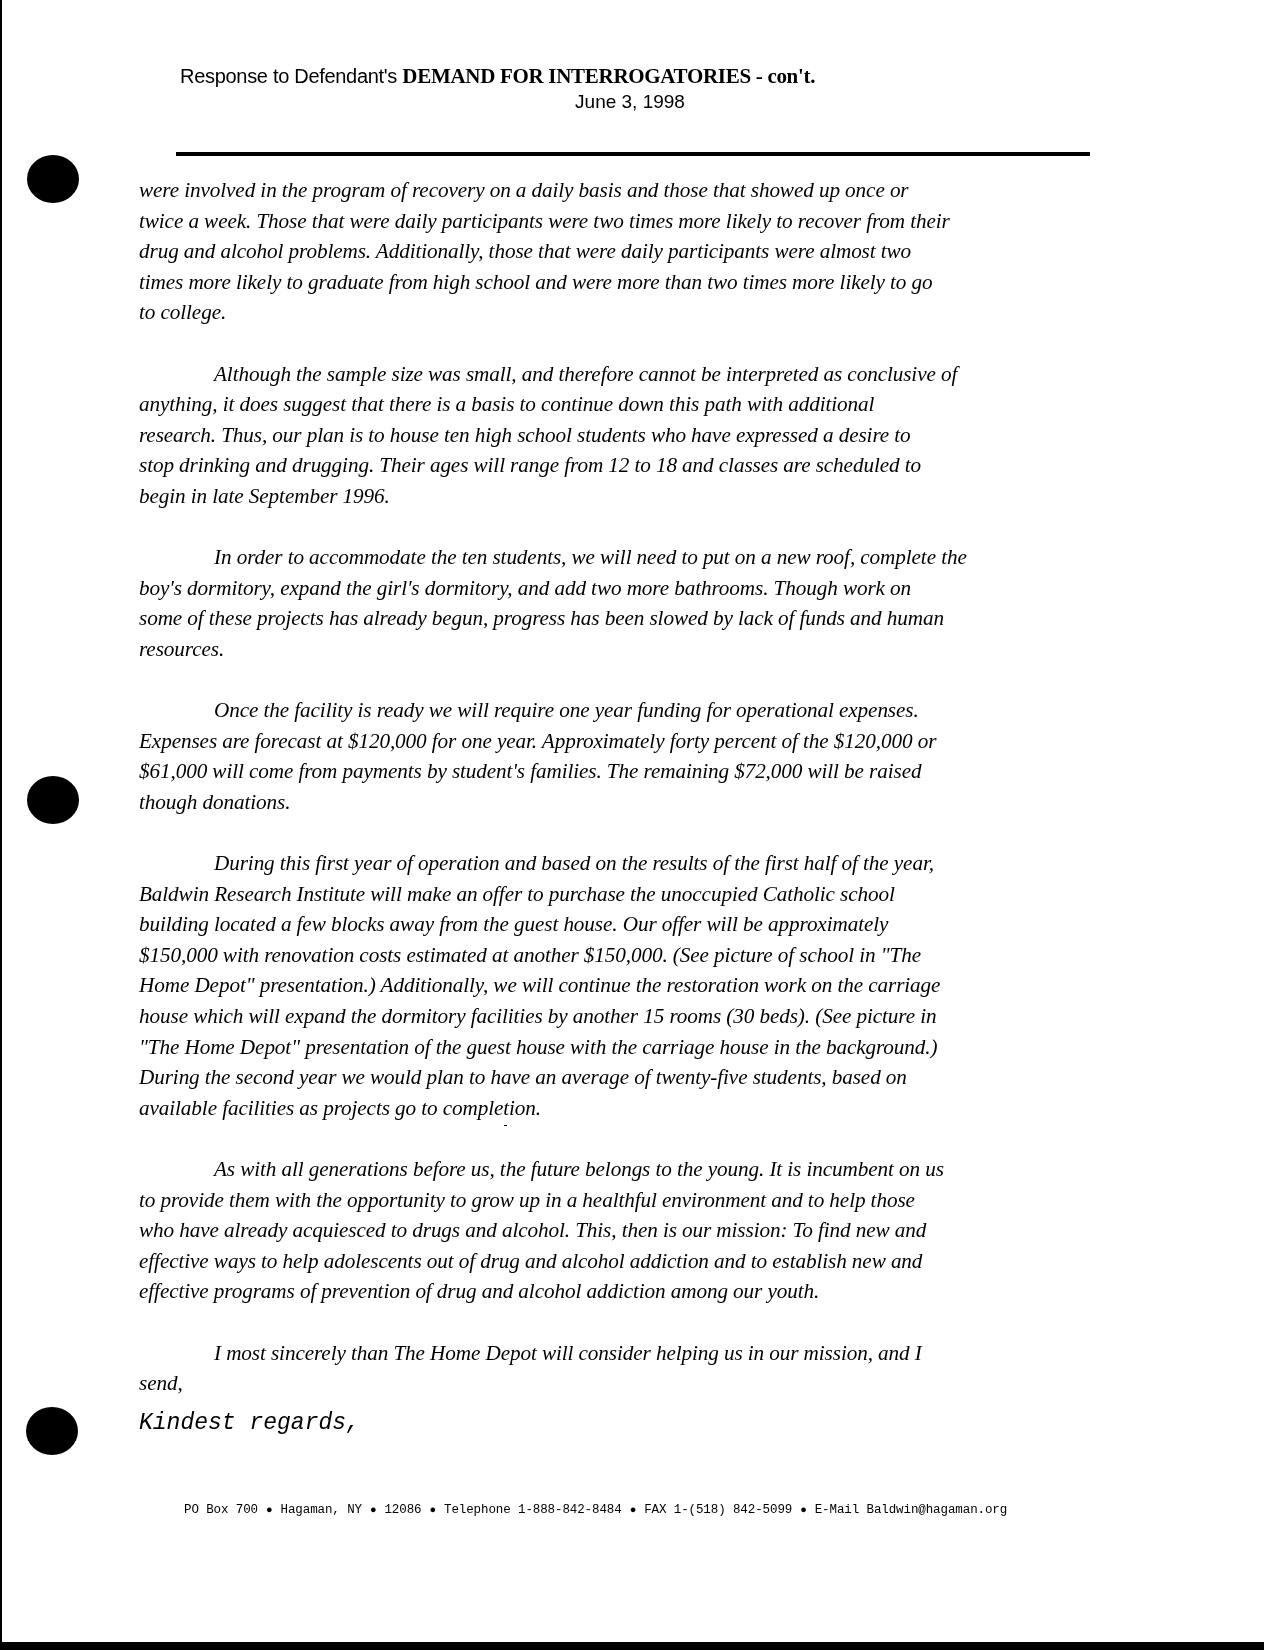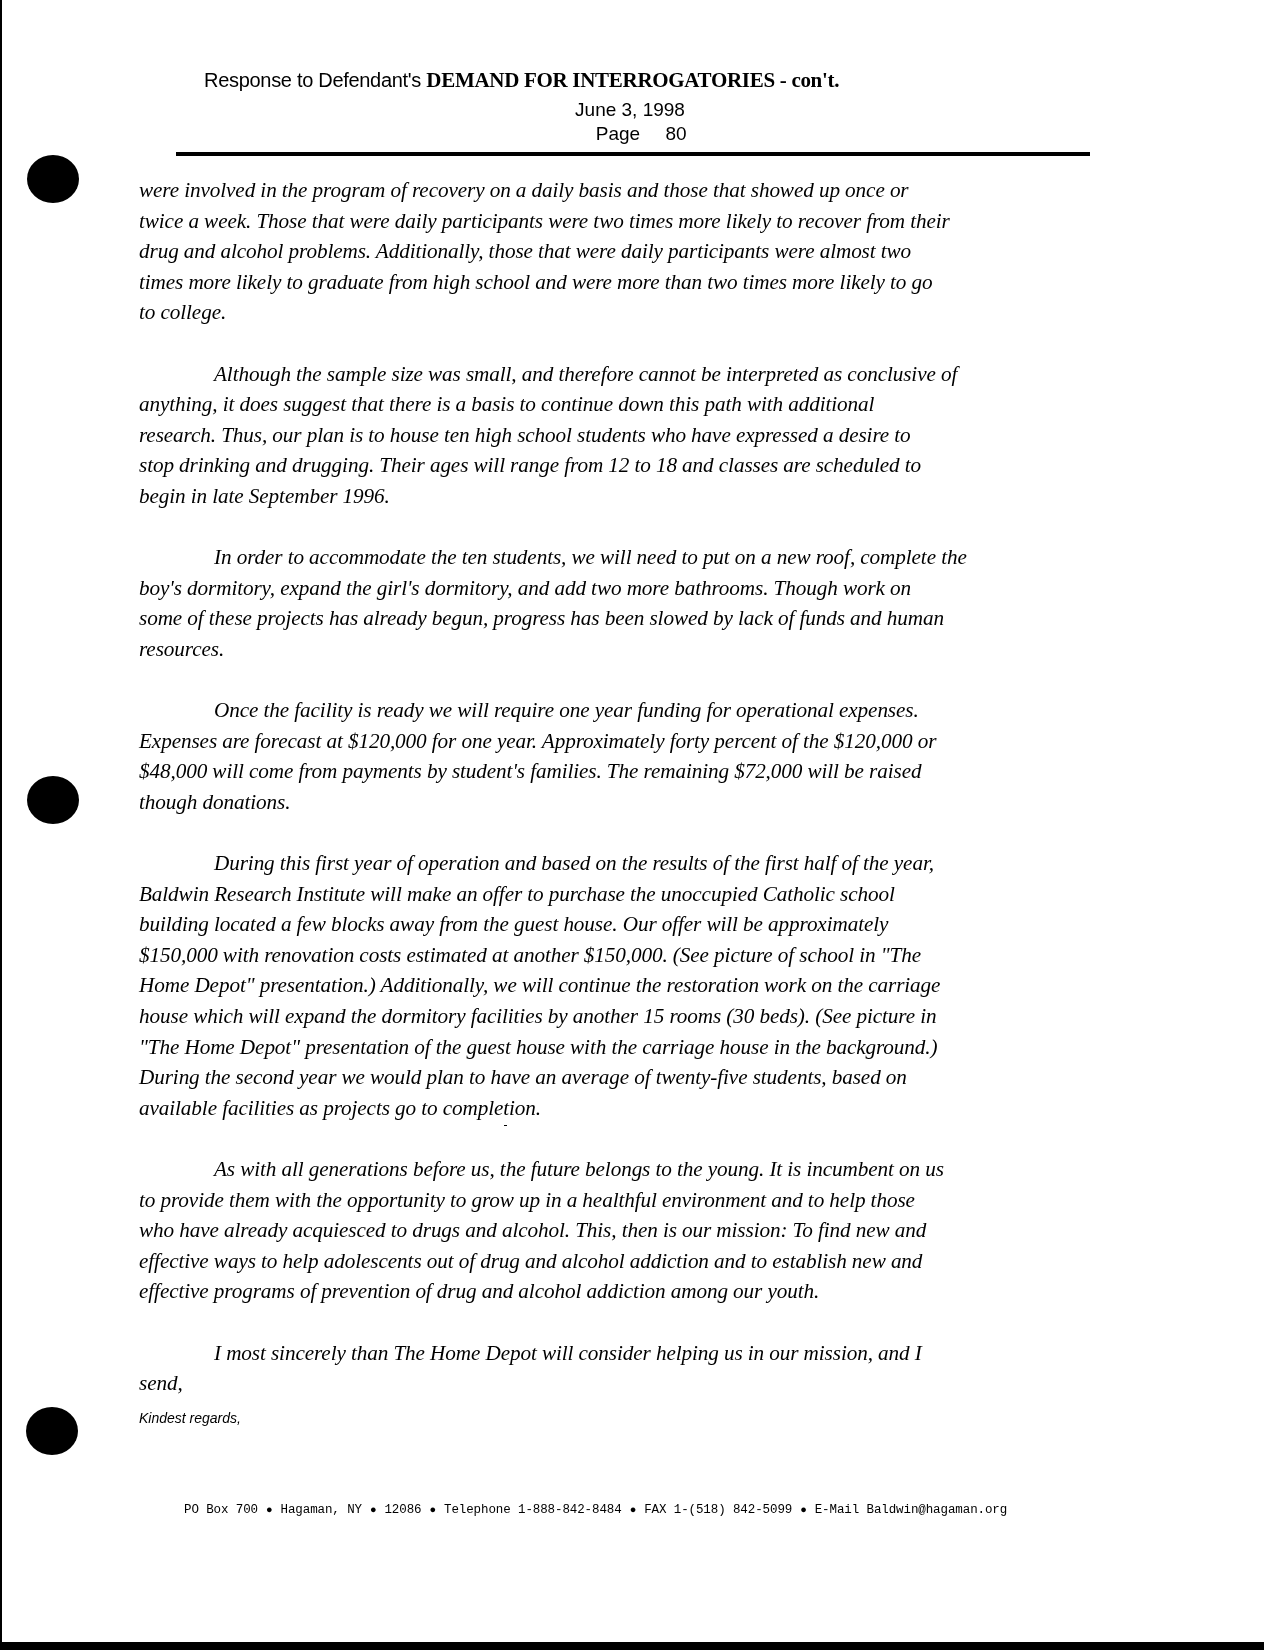--- a/index.html
+++ b/index.html
@@ -39,23 +39,22 @@
     }
     .header {
       position: absolute;
       left: 180px;
       top: 62px;
       width: 900px;
     }
     .header-line1 {
       font-family: "Liberation Sans", sans-serif;
       font-size: 20px;
-      line-height: 36px;
+      line-height: 28px;
       letter-spacing: -0.3px;
-      margin-left: 24px;
     }
     .header-line1 .bold-part {
       font-family: "Liberation Serif", serif;
       font-weight: bold;
       font-size: 21px;
     }
     .header-line2, .header-line3 {
       font-family: "Liberation Sans", sans-serif;
       font-size: 19px;
       line-height: 24px;
@@ -92,23 +91,23 @@
       display: block;
       white-space: nowrap;
     }
     .para .line.indent {
       padding-left: 75px;
     }
     .closing {
       position: absolute;
       left: 139px;
       top: 1410px;
-      font-family: Liberation Sans, sans-serif;
+      font-family: Liberation Mono, monospace;
       font-style: italic;
-      font-size: 14px;
+      font-size: 23px;
     }
     .footer {
       position: absolute;
       left: 184px;
       top: 1503px;
       font-family: Liberation Mono, monospace;
       font-size: 12.5px;
       white-space: nowrap;
       letter-spacing: -0.1px;
     }
@@ -133,23 +132,20 @@
 <div class="punch-hole" style="left:27px; top:155px;"></div>
 <div class="punch-hole" style="left:27px; top:776px;"></div>
 <div class="punch-hole" style="left:26px; top:1407px;"></div>
 
 <div class="header">
   <div class="header-line1">
     <span>Response to Defendant's</span>
     <span class="bold-part">DEMAND FOR INTERROGATORIES - con't.</span>
   </div>
   <div class="header-line2">June 3, 1998</div>
-  <div class="header-line3">
-    <span class="page-label">Page</span><span>80</span>
-  </div>
 </div>
 <div class="header-rule"></div>
 
 <div class="body-text">
   <div class="para">
     <span class="line">were involved in the program of recovery on a daily basis and those that showed up once or</span>
     <span class="line">twice a week. Those that were daily participants were two times more likely to recover from their</span>
     <span class="line">drug and alcohol problems.  Additionally, those that were daily participants were almost two</span>
     <span class="line">times more likely to graduate from high school and were more than two times more likely to go</span>
     <span class="line">to college.</span>
@@ -163,21 +159,21 @@
   </div>
   <div class="para">
     <span class="line indent">In order to accommodate the ten students, we will need to put on a new roof, complete the</span>
     <span class="line">boy's dormitory, expand the girl's dormitory, and add two more bathrooms.  Though work on</span>
     <span class="line">some of these projects has already begun, progress has been slowed by lack of funds and human</span>
     <span class="line">resources.</span>
   </div>
   <div class="para">
     <span class="line indent">Once the facility is ready we will require one year funding for operational expenses.</span>
     <span class="line">Expenses are forecast at $120,000 for one year.  Approximately forty percent of the $120,000 or</span>
-    <span class="line">$48,000 will come from payments by student's families.  The remaining $72,000 will be raised</span>
+    <span class="line">$61,000 will come from payments by student's families.  The remaining $72,000 will be raised</span>
     <span class="line">though donations.</span>
   </div>
   <div class="para">
     <span class="line indent">During this first year of operation and based on the results of the first half of the year,</span>
     <span class="line">Baldwin Research Institute will make an offer to purchase the unoccupied Catholic school</span>
     <span class="line">building located a few blocks away from the guest house.  Our offer will be approximately</span>
     <span class="line">$150,000 with renovation costs estimated at another $150,000. (See picture of school in "The</span>
     <span class="line">Home Depot" presentation.)  Additionally, we will continue the restoration work on the carriage</span>
     <span class="line">house which will expand the dormitory facilities by another 15 rooms (30 beds). (See picture in</span>
     <span class="line">"The Home Depot" presentation of the guest house with the carriage house in the background.)</span>

